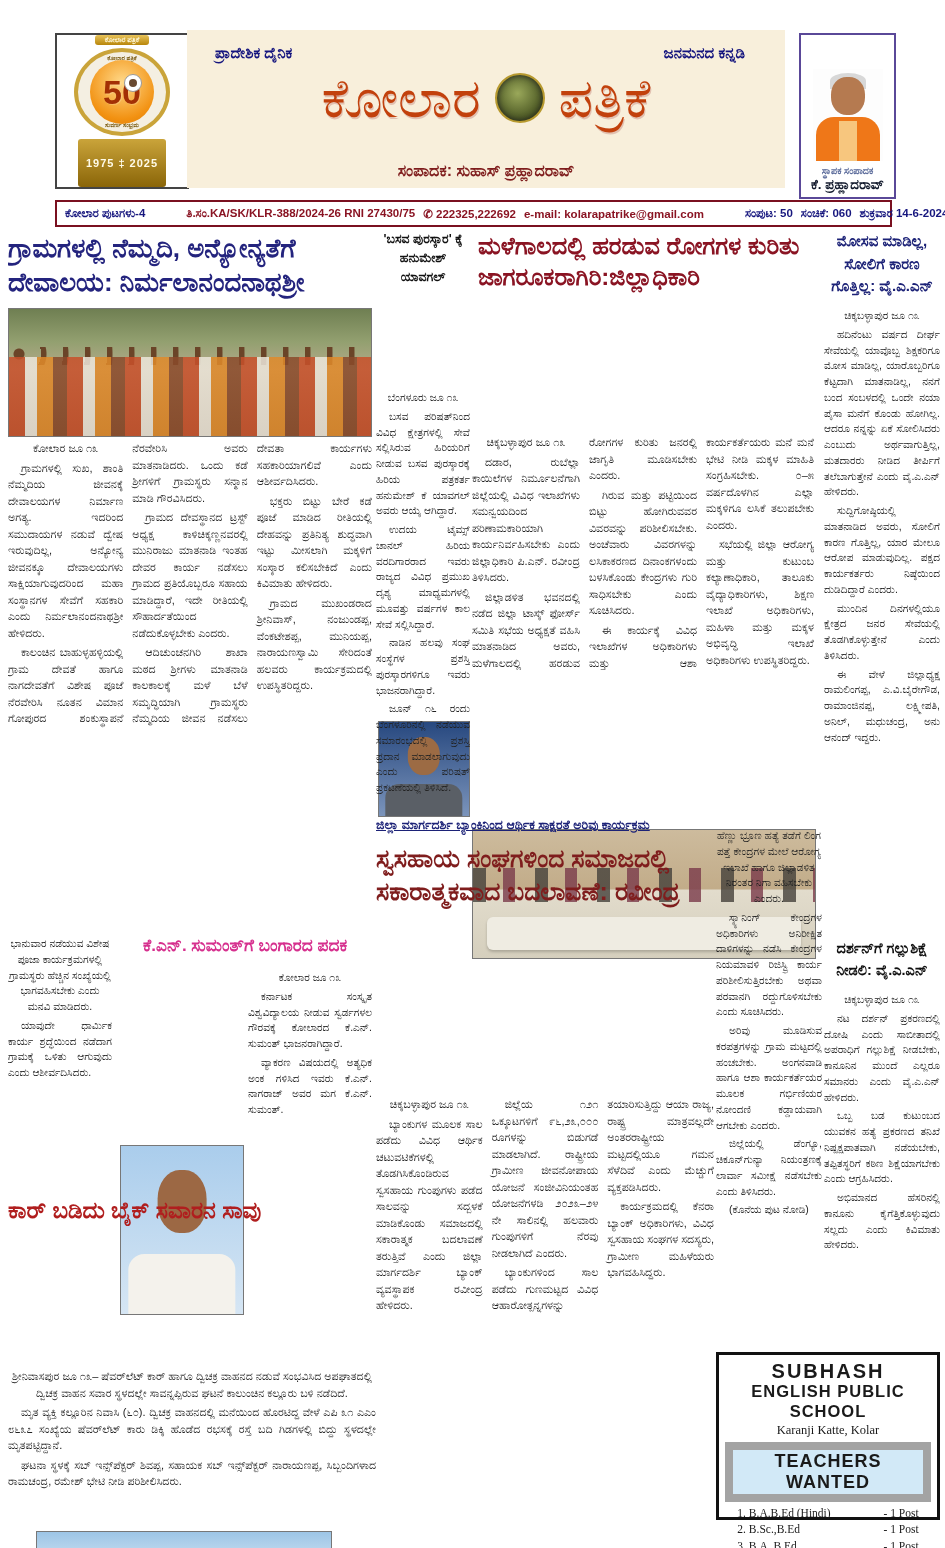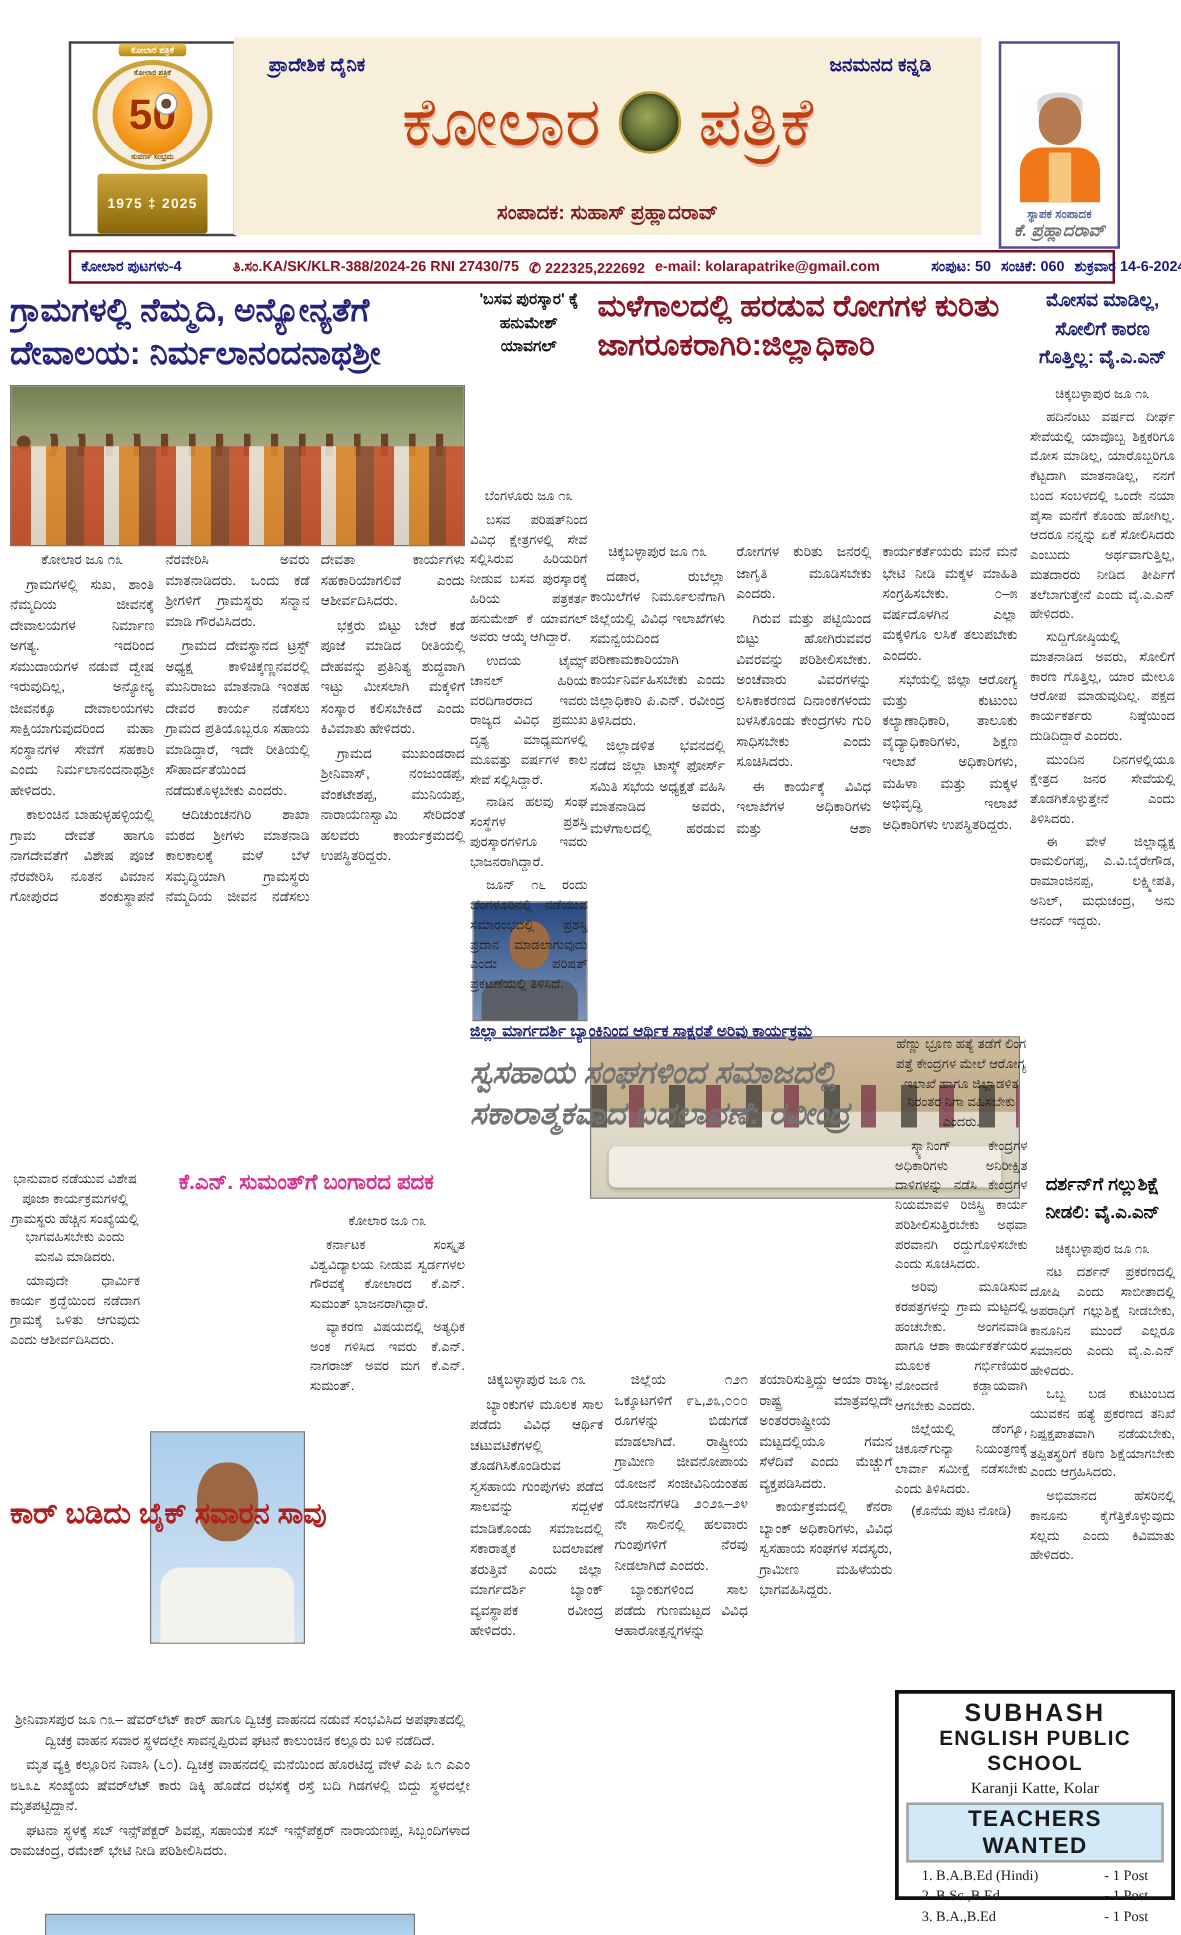--- a/index.html
+++ b/index.html
@@ -32,36 +32,36 @@
                 border:2px solid #b89a30;box-shadow:inset 0 0 6px #222;}
   .editor-line{font-size:16px;font-weight:bold;color:#7f1d1d;text-align:center;}
 
   .founder-box{border:2px solid #5a4898;background:#fff;display:flex;flex-direction:column;align-items:center;justify-content:flex-end;padding-bottom:4px;}
   .founder-photo{width:70px;height:92px;position:relative;background:#fdfdfd;overflow:hidden;margin-bottom:4px;}
   .f-head{position:absolute;top:8px;left:50%;transform:translateX(-50%);width:34px;height:38px;border-radius:46%;background:#b57a50;}
   .f-hair{position:absolute;top:4px;left:50%;transform:translateX(-50%);width:36px;height:16px;border-radius:50% 50% 0 0;background:#d8d8d8;}
   .f-torso{position:absolute;bottom:0;left:50%;transform:translateX(-50%);width:64px;height:44px;border-radius:18px 18px 0 0;background:#ef7718;}
   .f-scarf{position:absolute;bottom:0;left:50%;transform:translateX(-50%);width:18px;height:40px;background:#f7c67e;}
   .founder-role{font-size:9.5px;color:#5a6a9a;font-weight:bold;}
-  .founder-name{font-size:13.5px;color:#737373;font-weight:bold;font-style:italic;}
+  .founder-name{font-size:13.5px;color:#0f172a;font-weight:bold;}
 
   
   .infobar{border:2px solid #7a1020;background:#fff;display:flex;align-items:center;justify-content:space-between;
            padding:0 8px;font-weight:bold;font-size:11.5px;white-space:nowrap;}
   .infobar .navy{color:#16167e;}
   .infobar .maroon{color:#8a1423;}
   .infobar .grp{display:flex;gap:8px;align-items:center;padding-left:41px;}
 
   
   .hl{font-weight:bold;line-height:1.3;}
   .hl-a{font-size:26px;color:#24247e;}
   .hl-b{font-size:12.5px;color:#111;text-align:center;white-space:pre-line;line-height:1.5;}
   .hl-c{font-size:24px;color:#8a1423;}
   .hl-d{font-size:15px;color:#1c2277;text-align:center;white-space:pre-line;line-height:1.5;}
-  .hl-e{font-size:25px;color:#737373;font-style:italic;}
+  .hl-e{font-size:25px;color:#7f1d1d;}
   .hl-f{font-size:23px;color:#b01e1e;}
   .overline-e{font-size:12.5px;font-weight:bold;color:#1c2277;text-decoration:underline;}
   .subhead-pink{font-size:17px;font-weight:bold;color:#d6308e;text-align:center;}
   .subhead-black{font-size:14.5px;font-weight:bold;color:#111;text-align:center;white-space:pre-line;line-height:1.5;}
 
   .body{font-size:11px;line-height:1.5;text-align:justify;color:#222;}
   .body p{margin:0 0 3px;text-indent:13px;}
   .body p:first-child{text-align:center;text-indent:0;}
   .cols-3{column-count:3;column-gap:9px;}
   .body.small{font-size:10.5px;}
@@ -83,21 +83,21 @@
   .ph-sumanth{background:linear-gradient(180deg,#aacdec,#d6e6f4);position:relative;}
   .ph-sumanth .head{position:absolute;top:14%;left:50%;transform:translateX(-50%);width:40%;height:38%;border-radius:45%;background:#9c6844;}
   .ph-sumanth .shirt{position:absolute;bottom:0;left:50%;transform:translateX(-50%);width:88%;height:36%;border-radius:16px 16px 0 0;background:#f4f2ec;}
   .ph-crash{background:linear-gradient(180deg,#9dc5e6 0%,#cfe3f2 26%,#49772f 34%,#5e8a3f 44%,#8a8f96 46%,#7e838a 100%);position:relative;}
 
   
   .ad{border:3px solid #111;background:#fff;font-family:"Liberation Serif",serif;text-align:center;padding:5px 6px;box-sizing:border-box;}
   .ad .t1{font-family:"Liberation Sans",sans-serif;font-weight:bold;font-size:20px;letter-spacing:2px;line-height:1.1;}
   .ad .t2{font-family:"Liberation Sans",sans-serif;font-weight:bold;font-size:16.5px;letter-spacing:1px;line-height:1.2;}
   .ad .t3{font-size:12.5px;margin-top:1px;}
-  .ad .tw{display:inline-block;margin:4px auto 3px;background:#d2e9f7;border:2px solid #a3a3a3;
+  .ad .tw{display:inline-block;margin:4px auto 3px;background:#d2e9f7;border:8px solid #a3a3a3;
           font-family:"Liberation Sans",sans-serif;font-weight:bold;font-size:18px;padding:1px 10px;letter-spacing:1px;}
   .ad .rows{width:88%;margin:0 auto;font-size:11.5px;text-align:left;}
   .ad .row{display:flex;justify-content:space-between;line-height:1.45;}
   .ad .t4{font-size:12px;margin-top:3px;}
 </style>
 </head>
 <body>
 
 <div id="page">
 

